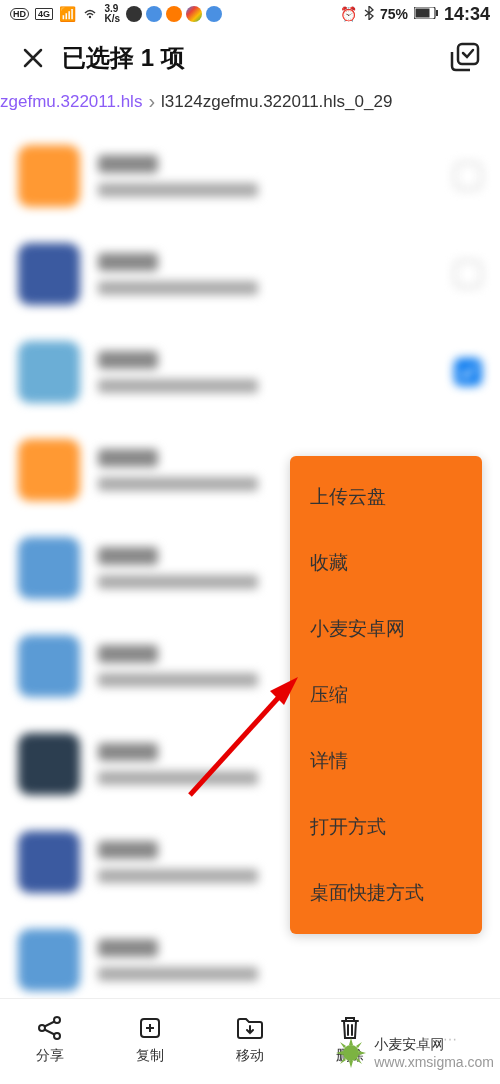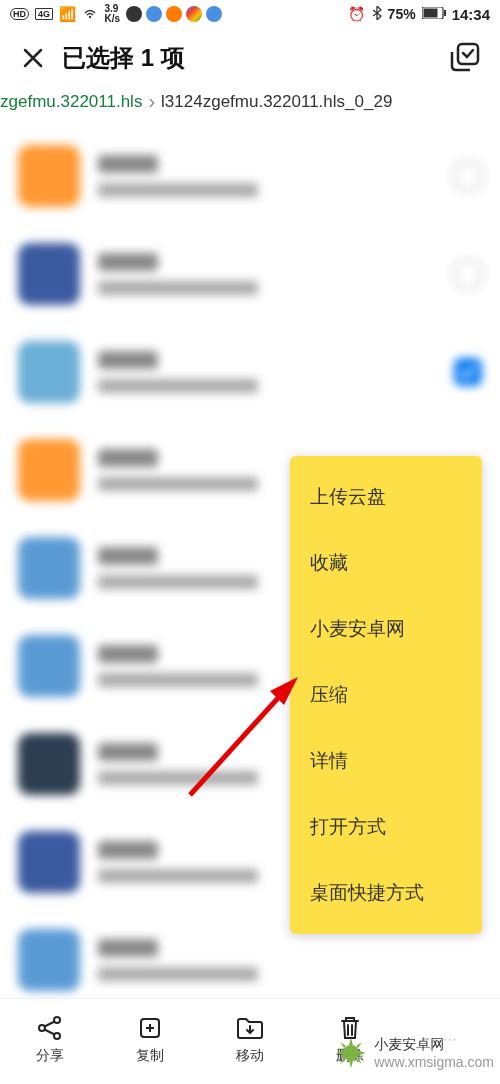--- a/index.html
+++ b/index.html
@@ -57,21 +57,21 @@
       cursor:pointer;
     }
 
     .breadcrumb {
       padding: 6px 0 14px 0;
       font-size: 17px;
       color: #333;
       display:flex;
       align-items:center;
     }
-    .crumb-first { color:#15803d; }
+    .crumb-first { color:#8b5cf6; }
     .crumb-sep { margin: 0 6px; color:#888; font-size:20px; }
 
     .list {
       filter: blur(5px);
       padding: 0 18px;
     }
     .item {
       display: flex;
       align-items: center;
       padding: 18px 0;
@@ -108,21 +108,21 @@
       border-left:3px solid #fff; border-bottom:3px solid #fff;
       transform: rotate(-45deg) translate(1px,-2px);
     }
 
     
     .menu {
       position: absolute;
       right: 18px;
       top: 456px;
       width: 192px;
-      background: #fde047;
+      background: #f97316;
       border-radius: 6px;
       box-shadow: 0 2px 12px rgba(0,0,0,0.2);
       padding: 8px 0;
       z-index: 10;
     }
     .menu-item {
       padding: 20px 20px;
       font-size: 19px;
       color: #333;
       cursor:pointer;
@@ -205,21 +205,21 @@
         </svg>
     </span>
     <span>75%</span>
     <span>
       <svg width="24" height="12" viewBox="0 0 24 12">
           <rect x="0" y="0" width="21" height="12" rx="2" fill="none" stroke="#333" stroke-width="1.2"></rect>
           <rect x="1.5" y="1.5" width="14" height="9" fill="#333"></rect>
           <rect x="22" y="3" width="2" height="6" fill="#333"></rect>
         </svg>
     </span>
-    <span style="font-size:15px;">14:34</span>
+    <span style="font-size:18px;">14:34</span>
   </div>
 </div>
 
 <div class="header">
   <div class="close-x">
     <svg width="22" height="22" viewBox="0 0 22 22">
         <path d="M3 3 L19 19 M19 3 L3 19" stroke="#222" stroke-width="2.5" stroke-linecap="round"></path>
       </svg>
   </div>
   <div class="title">已选择 1 项</div>

